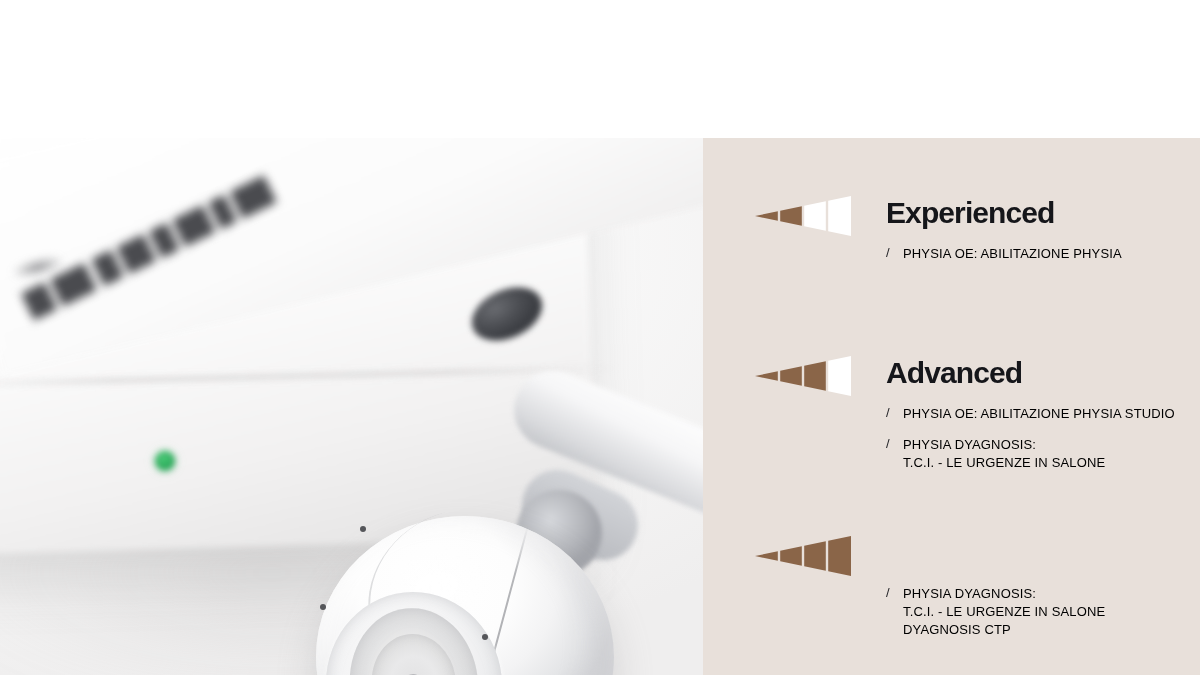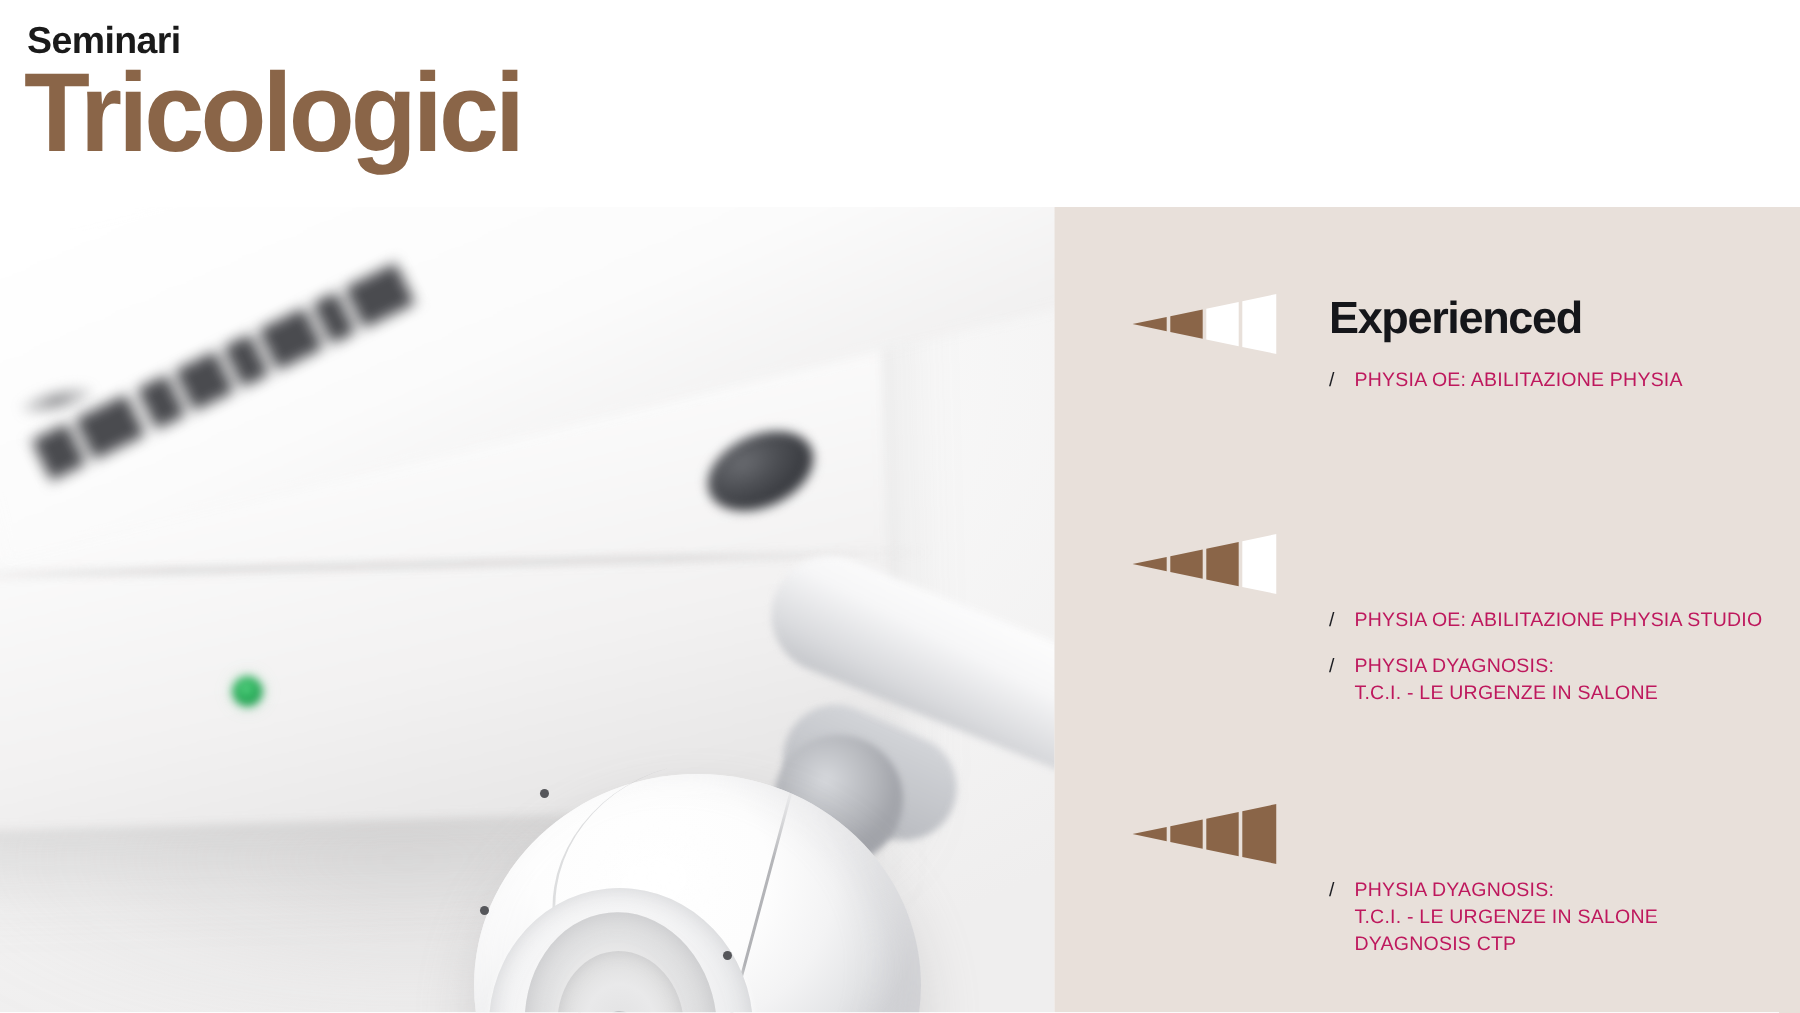--- a/index.html
+++ b/index.html
@@ -235,34 +235,30 @@
   }
   .item:last-child { margin-bottom:0; }
   .slash {
     flex:0 0 auto;
     width:17px;
     font-size:13px; font-weight:500; color:#1c1d21;
     line-height:17px;
   }
   .item-lines { flex:1 1 auto; }
   .item-line {
-    font-size:13px; font-weight:500; color:#be185d;
+    font-size:13px; font-weight:500; color:#000000;
     letter-spacing:0.15px; line-height:17px;
     white-space:nowrap;
   }
 </style>
 </head>
 <body>
 
 <div id="slide">
 
-  <div class="header">
-    <div class="kicker">Seminari</div>
-    <div class="wordmark">Tricologici</div>
-  </div>
 
   <div class="photo">
     <div class="photo-inner">
       <div class="bg-surface"></div>
       <div class="floor-shade"></div>
 
       <div class="box-device"></div>
       <div class="box-top-face"></div>
       <div class="box-edge"></div>
 
@@ -332,20 +328,21 @@
     <div class="level lv-advanced">
       <div class="level-head">
         <div class="chev">
             <svg viewBox="0 0 96 40" width="96" height="40">
               <polygon points="0.00,20.00 22.80,15.25 22.80,24.75 0.00,20.00" fill="#8a6548"></polygon>
               <polygon points="25.20,14.75 46.80,10.25 46.80,29.75 25.20,25.25" fill="#8a6548"></polygon>
               <polygon points="49.20,9.75 70.80,5.25 70.80,34.75 49.20,30.25" fill="#8a6548"></polygon>
               <polygon points="73.20,4.75 96.00,0.00 96.00,40.00 73.20,35.25" fill="#ffffff"></polygon>
             </svg>
           </div>
+        <div class="level-title">Advanced</div>
       </div>
       <div class="items">
         <div class="item">
           <span class="slash">/</span>
           <span class="item-lines">
             <span class="item-line">PHYSIA OE: ABILITAZIONE PHYSIA STUDIO</span>
           </span>
         </div>
         <div class="item">
           <span class="slash">/</span>

